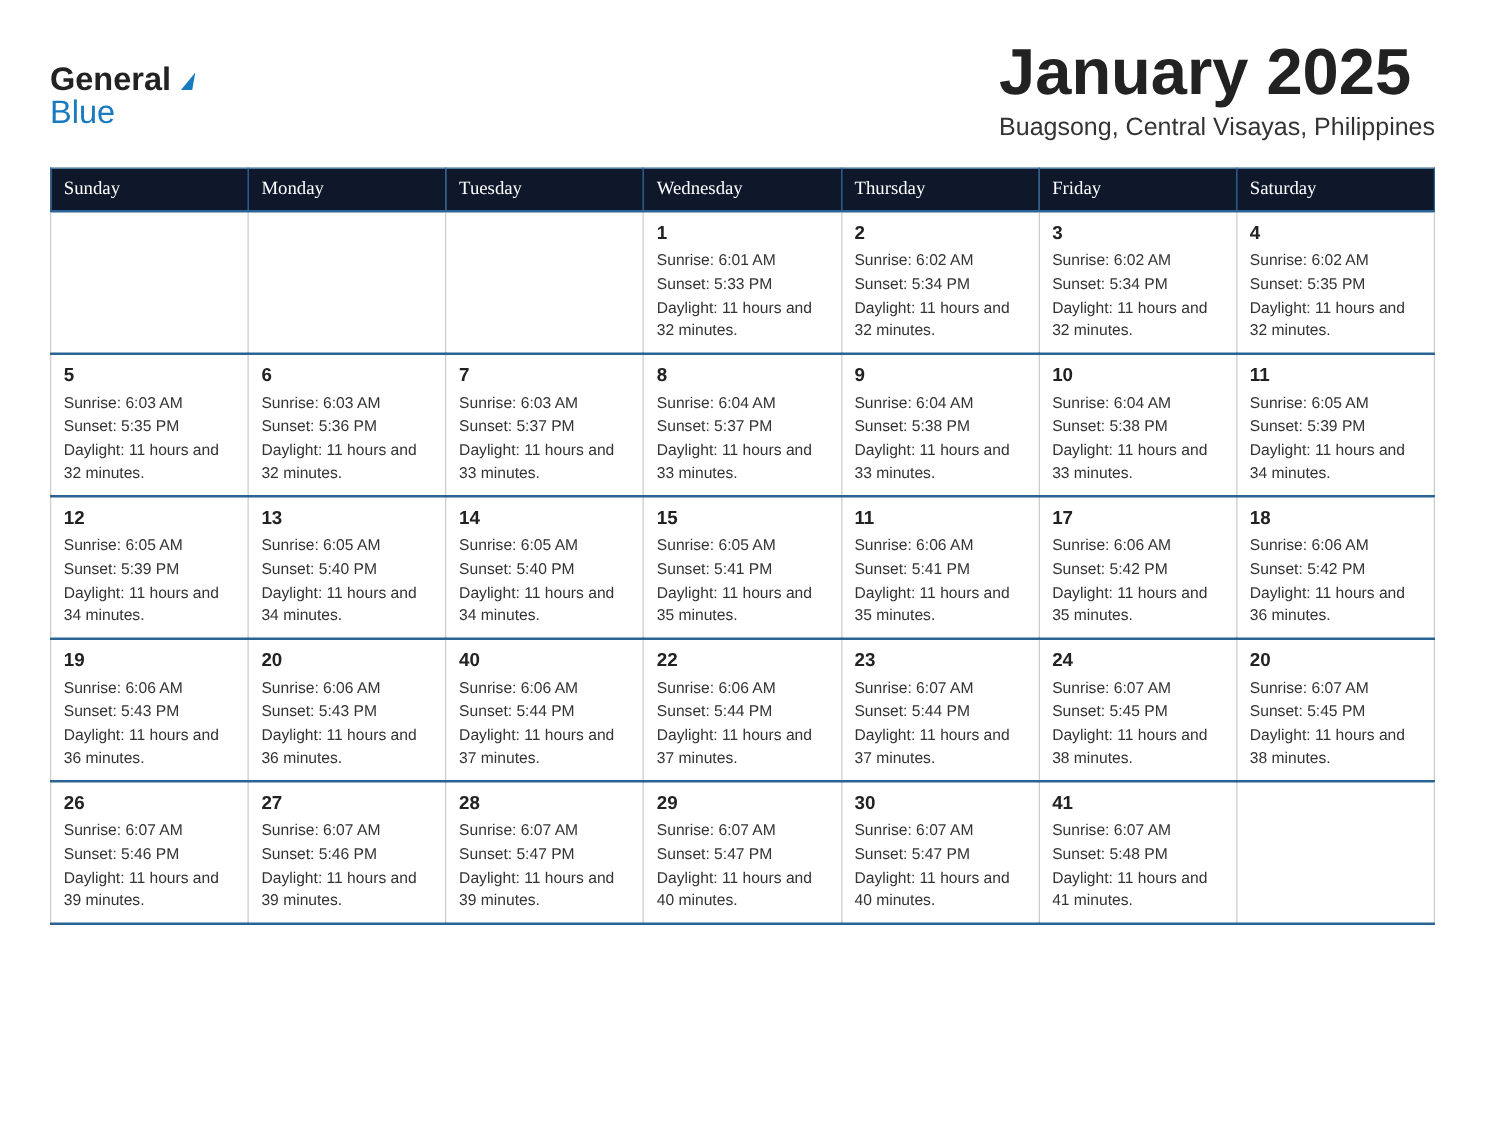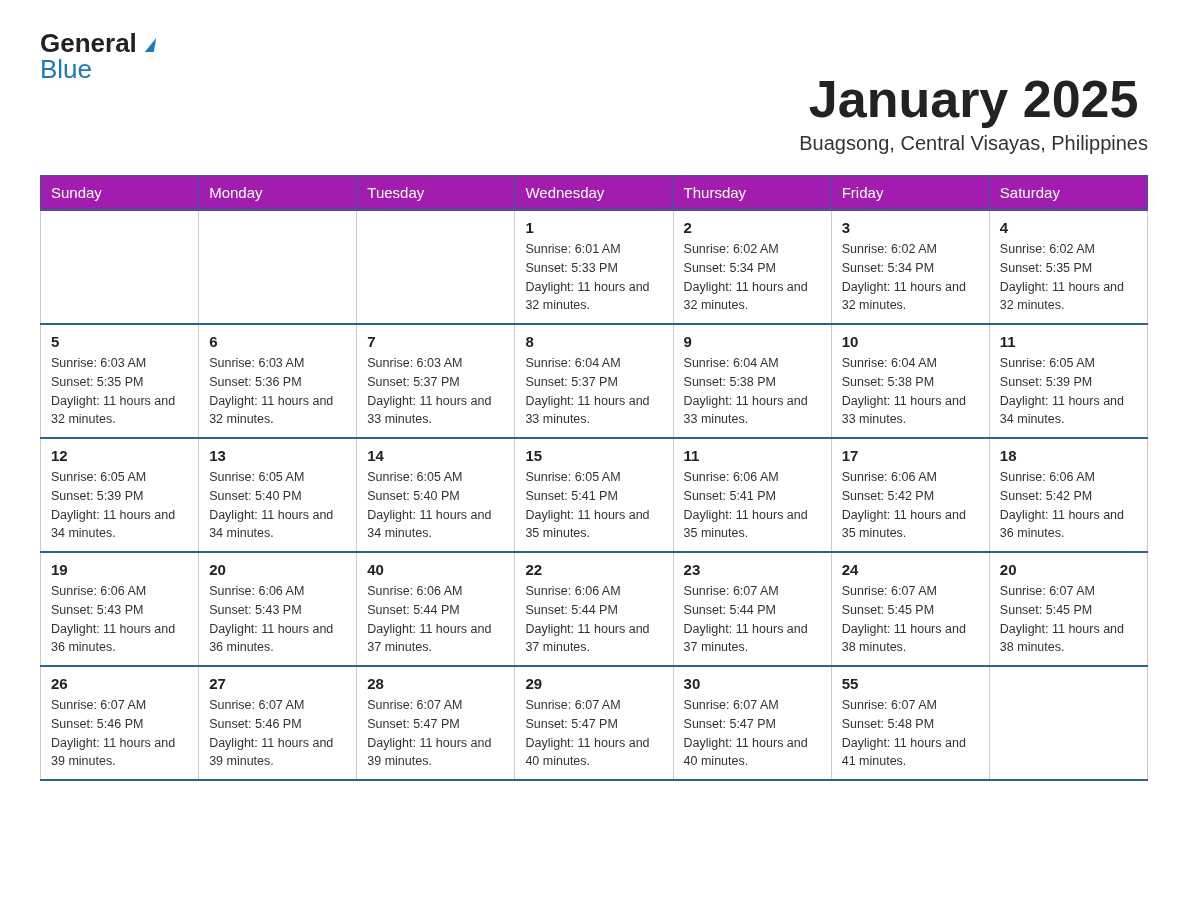--- a/index.html
+++ b/index.html
@@ -13,49 +13,50 @@
     .header {
       display: flex;
       justify-content: space-between;
       align-items: flex-start;
       margin-bottom: 20px;
     }
     .logo {
       display: flex;
       align-items: flex-start;
       gap: 4px;
+      margin-top: 20px;
     }
     .title-section {
-      text-align: center;
-      margin-top: 41px;
+      text-align: left;
     }
     .month-title {
       font-size: 52px;
       font-weight: bold;
       color: #222;
       line-height: 1.1;
     }
     .location-title {
       font-size: 20px;
       color: #333;
       margin-top: 4px;
     }
     .calendar {
       width: 100%;
       border-collapse: collapse;
       border: 1px solid #aaa;
     }
     .calendar th {
-      background-color: #a21caf;
+      background-color: #0f172a;
       color: #fff;
       font-size: 15px;
       font-weight: normal;
       padding: 8px 10px;
       text-align: left;
       border: 1px solid #2a6496;
+      font-family: Liberation Serif, serif;
     }
     .calendar td {
       vertical-align: top;
       padding: 8px 10px;
       border: 1px solid #ccc;
       width: 14.28%;
       min-height: 90px;
     }
     .calendar tr {
       border-bottom: 2px solid #2a6496;
@@ -233,19 +234,19 @@
         </td>
         <td>
           <div class="day-number">29</div>
           <div class="day-info">Sunrise: 6:07 AM<br>Sunset: 5:47 PM<br>Daylight: 11 hours and 40 minutes.</div>
         </td>
         <td>
           <div class="day-number">30</div>
           <div class="day-info">Sunrise: 6:07 AM<br>Sunset: 5:47 PM<br>Daylight: 11 hours and 40 minutes.</div>
         </td>
         <td>
-          <div class="day-number">55</div>
+          <div class="day-number">41</div>
           <div class="day-info">Sunrise: 6:07 AM<br>Sunset: 5:48 PM<br>Daylight: 11 hours and 41 minutes.</div>
         </td>
         <td class="empty-cell"></td>
       </tr>
     </tbody>
 </table>
 
 </body></html>

